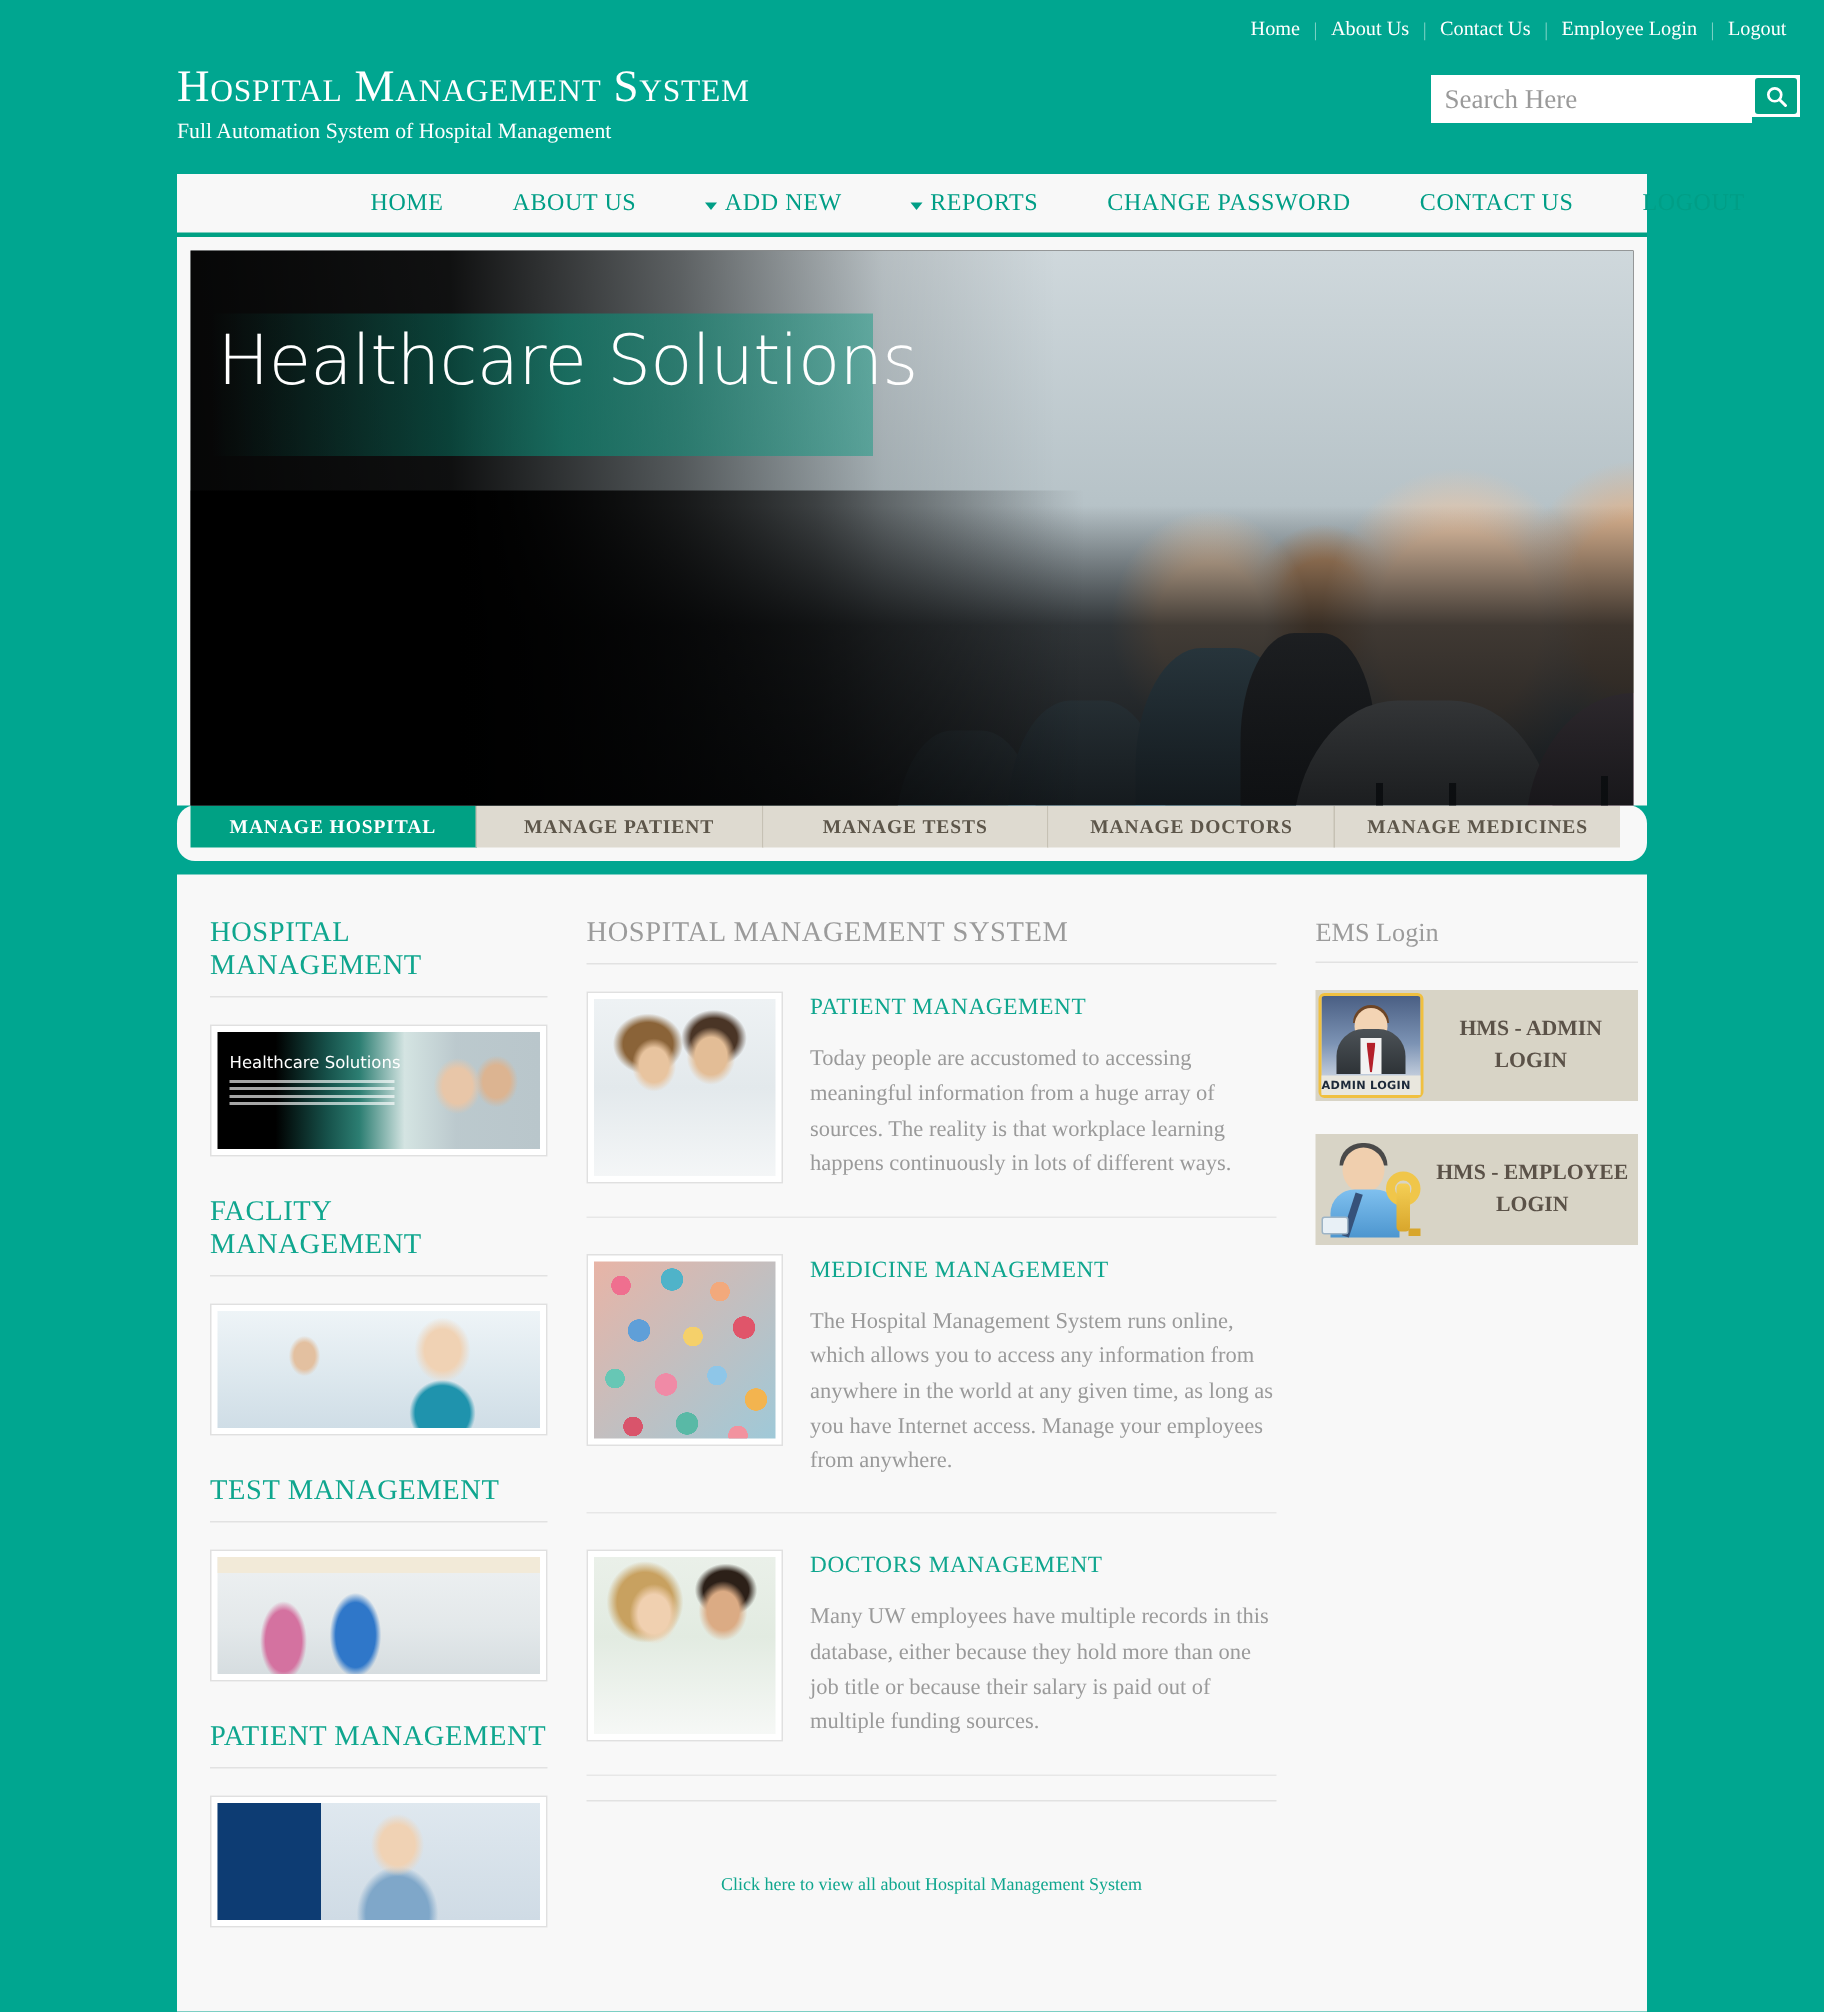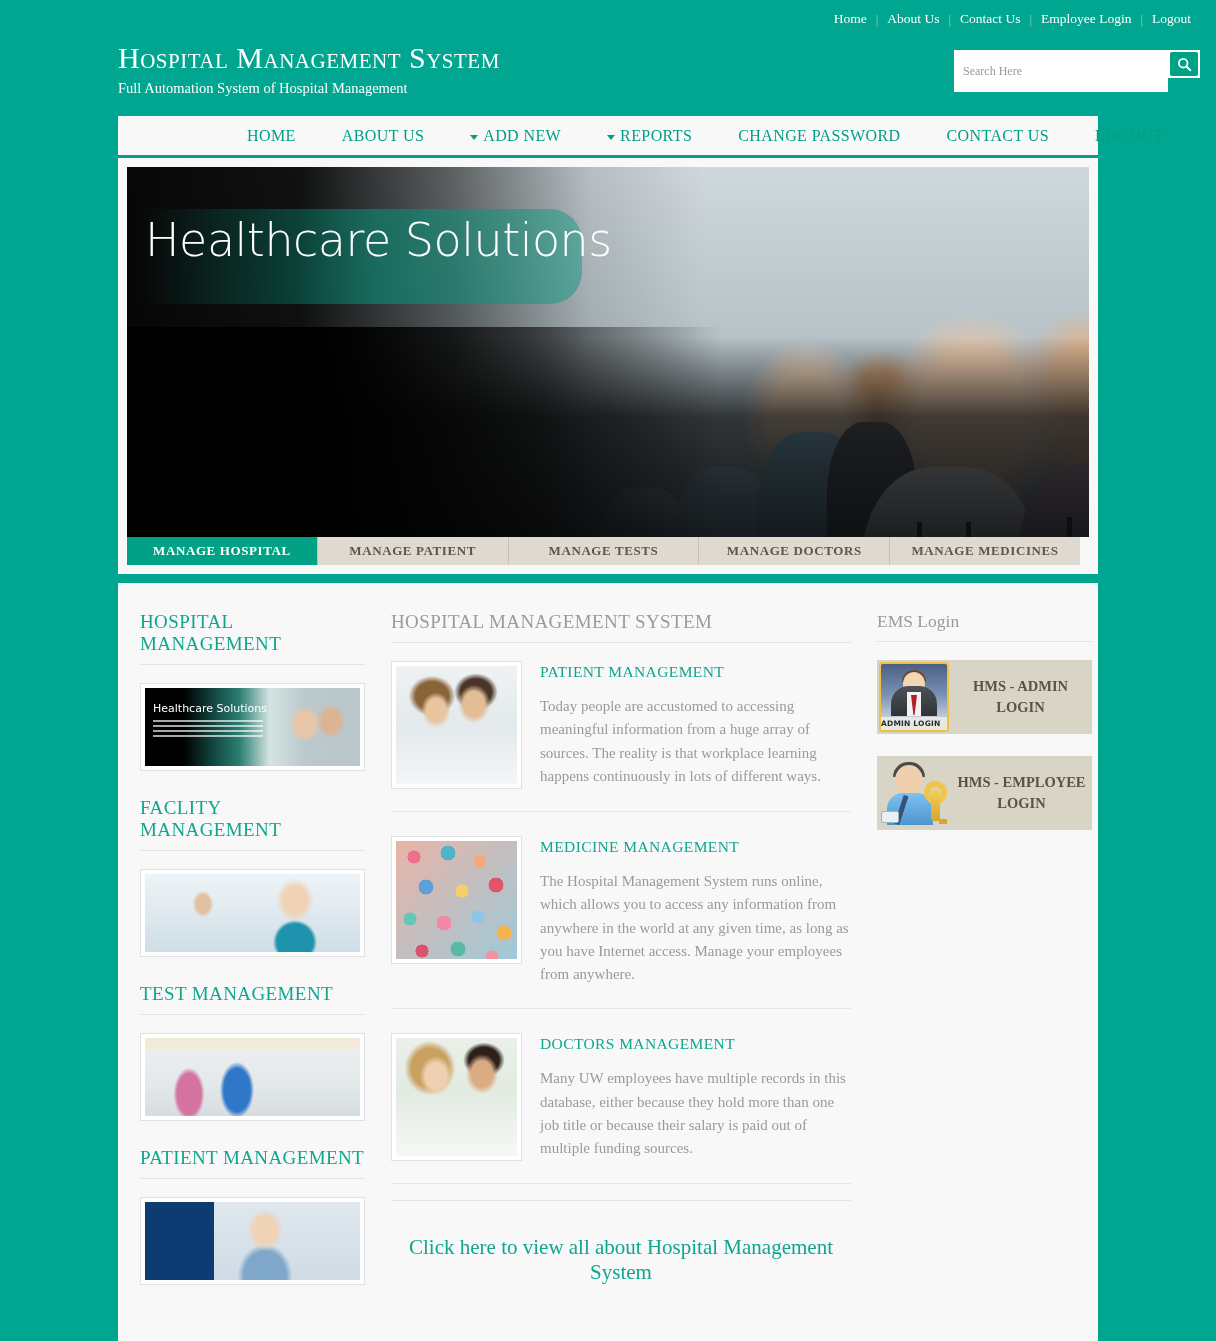--- a/index.html
+++ b/index.html
@@ -58,25 +58,25 @@
     font-size:14.5px;
     font-family:Liberation Serif, serif;
   }
   .searchwrap {
     display:flex;
     margin-top:12px;
     height:28px;
   }
   .searchwrap input {
     width:214px;
-    height:42px;
+    height:32px;
     border:none;
     outline:none;
     padding:0 9px;
-    font-size:12px;
+    font-size:18px;
     font-family:"Liberation Serif", serif;
     color:#555;
     background:#ffffff;
   }
   .searchwrap input::placeholder { color:#9a9a9a; }
   .searchbtn {
     width:32px; height:28px;
     background:#ffffff;
     border:none;
     display:flex; align-items:center; justify-content:center;
@@ -167,21 +167,20 @@
     background:linear-gradient(180deg, rgba(0,0,0,0) 0%, rgba(8,10,12,0.75) 40%, rgba(10,12,14,0.92) 100%);
   }
   .banner .botfade2 {
     position:absolute; left:0; bottom:0; width:62%; height:210px;
     background:linear-gradient(90deg, #000 0%, #000 30%, rgba(0,0,0,0.55) 70%, rgba(0,0,0,0) 100%);
   }
   .hero-copy {
     position:absolute; left:0; top:42px; width:455px;
     background:linear-gradient(90deg, rgba(0,156,130,0.0) 0%, rgba(0,156,130,0.0) 3%, rgba(3,151,126,0.55) 55%, rgba(3,151,126,0.45) 100%);
     padding:6px 26px 24px 18px;
-    border-radius:32px;
   }
   .hero-title {
     color:#ffffff;
     font-family:"DejaVu Sans", sans-serif;
     font-weight:300;
     font-size:46px;
     line-height:1.1;
     letter-spacing:-0.5px;
     margin:0 0 14px 0;
     white-space:nowrap;
@@ -192,20 +191,21 @@
     font-size:13.5px;
     line-height:1.45;
     margin:0;
   }
 
   
   .tabstrip {
     display:flex;
     background:#f8f8f8;
     padding:0 18px 9px 9px;
+    border-radius:12px;
   }
   .tab {
     flex:1;
     height:28px;
     display:flex; align-items:center; justify-content:center;
     font-family:"Liberation Serif", serif;
     font-size:13px;
     font-weight:bold;
     letter-spacing:0.6px;
     color:#5d564a;
@@ -359,23 +359,23 @@
     font-family:"Liberation Serif", serif;
     font-size:15px;
     line-height:1.55;
     margin:0;
   }
   .more-link {
     display:block;
     text-align:center;
     color:#0fa68e;
     font-family:"Liberation Serif", serif;
-    font-size:21px;
+    font-size:12px;
     text-decoration:none;
-    margin-top:34px;
+    margin-top:48px;
   }
 
   
   .logincard {
     background:#d8d4c6;
     display:flex;
     align-items:center;
     margin-bottom:22px;
     min-height:74px;
     cursor:pointer;

